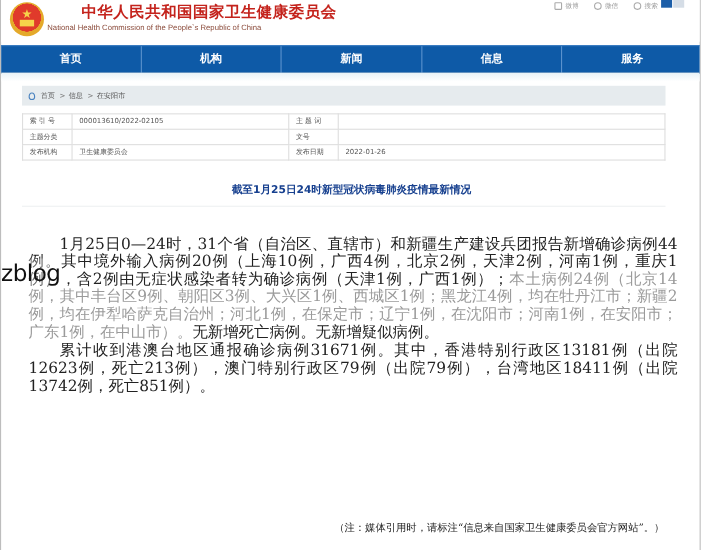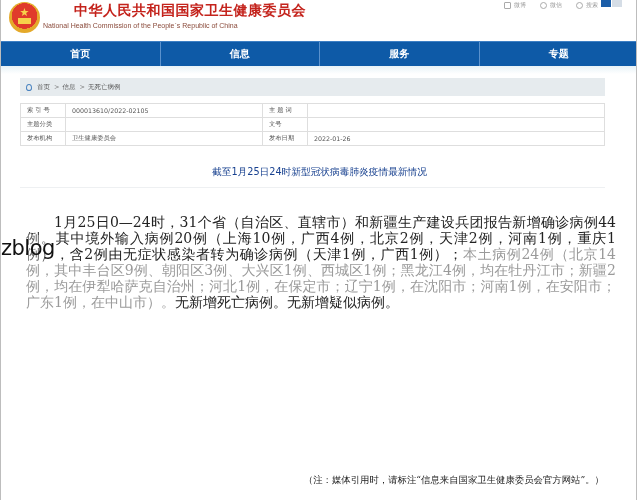--- a/index.html
+++ b/index.html
@@ -38,21 +38,21 @@
   .crumb-sep { margin:0 3px 0 4px; color:#777; }
 
   .meta-table { position:absolute; left:19px; top:103px; width:585px; border-collapse:collapse;
     font-family:"DejaVu Sans",sans-serif; font-size:6.3px; color:#555; }
   .meta-table td { border:1px solid #dedede; height:13px; padding:0 0 0 6px; }
   .meta-table td.lbl { width:38px; }
   .meta-table td.val1 { width:190px; }
   .meta-table td.lbl2 { width:38px; }
 
   .article-title { position:absolute; left:0; top:166px; width:637px; text-align:center;
-    font-family:"DejaVu Sans",sans-serif; font-weight:normal; font-size:9.7px; color:#17408f; }
+    font-family:"DejaVu Sans",sans-serif; font-weight:bold; font-size:9.7px; color:#17408f; }
   .title-rule { position:absolute; left:19px; top:187px; width:585px; height:1px; background:#eef0f2; }
 
   .body-text { position:absolute; left:25px; top:214px; width:590px; font-size:14px; line-height:16.1px; color:#222; }
   .body-text p { margin:0; text-indent:2em; text-align:justify; }
   .faded { color:#9a9a9a; }
   .note { position:absolute; right:32px; top:474px; font-size:9.4px; color:#222;text-align:right; }
 
   .watermark { position:absolute; left:0; top:235px; font-family:"DejaVu Sans",sans-serif; font-size:21px; color:#111;
     letter-spacing:-0.5px; background:rgba(255,255,255,0.3); line-height:26px; }
 </style>
@@ -81,33 +81,34 @@
     </span>
   </div>
   <div class="lang-btns">
     <span class="lang-btn a"></span>
     <span class="lang-btn b"></span>
   </div>
 </div>
 
 <div class="nav">
   <div class="nav-item">首页</div>
+  <div class="nav-item">机构</div>
+  <div class="nav-item">新闻</div>
   <div class="nav-item">信息</div>
   <div class="nav-item">服务</div>
-  <div class="nav-item">专题</div>
 </div>
 <div class="nav-shadow"></div>
 
 <div class="breadcrumb">
   <span class="pin-icon"></span>
   <span>首页</span>
   <span class="crumb-sep">&gt;</span>
   <span>信息</span>
   <span class="crumb-sep">&gt;</span>
-  <span>无死亡病例</span>
+  <span>在安阳市</span>
 </div>
 
 <table class="meta-table">
   <tbody>
       <tr>
     <td class="lbl">索 引 号</td>
     <td class="val1">000013610/2022-02105</td>
     <td class="lbl2">主 题 词</td>
     <td></td>
   </tr>
@@ -124,17 +125,18 @@
     <td>2022-01-26</td>
   </tr>
 </tbody>
   </table>
 
 <div class="article-title">截至1月25日24时新型冠状病毒肺炎疫情最新情况</div>
 <div class="title-rule"></div>
 
 <div class="body-text">
   <p><span>1月25日0—24时，31个省（自治区、直辖市）和新疆生产建设兵团报告新增确诊病例44例。其中境外输入病例20例（上海10例，广西4例，北京2例，天津2例，河南1例，重庆1例），含2例由无症状感染者转为确诊病例（天津1例，广西1例）；</span><span class="faded">本土病例24例（北京14例，其中丰台区9例、朝阳区3例、大兴区1例、西城区1例；黑龙江4例，均在牡丹江市；新疆2例，均在伊犁哈萨克自治州；河北1例，在保定市；辽宁1例，在沈阳市；河南1例，在安阳市；广东1例，在中山市）。</span><span>无新增死亡病例。无新增疑似病例。</span></p>
+  <p>累计收到港澳台地区通报确诊病例31671例。其中，香港特别行政区13181例（出院12623例，死亡213例），澳门特别行政区79例（出院79例），台湾地区18411例（出院13742例，死亡851例）。</p>
 </div>
 
 <div class="note">（注：媒体引用时，请标注“信息来自国家卫生健康委员会官方网站”。）</div>
 
 <div class="watermark">zblog</div>
 
 </body></html>

